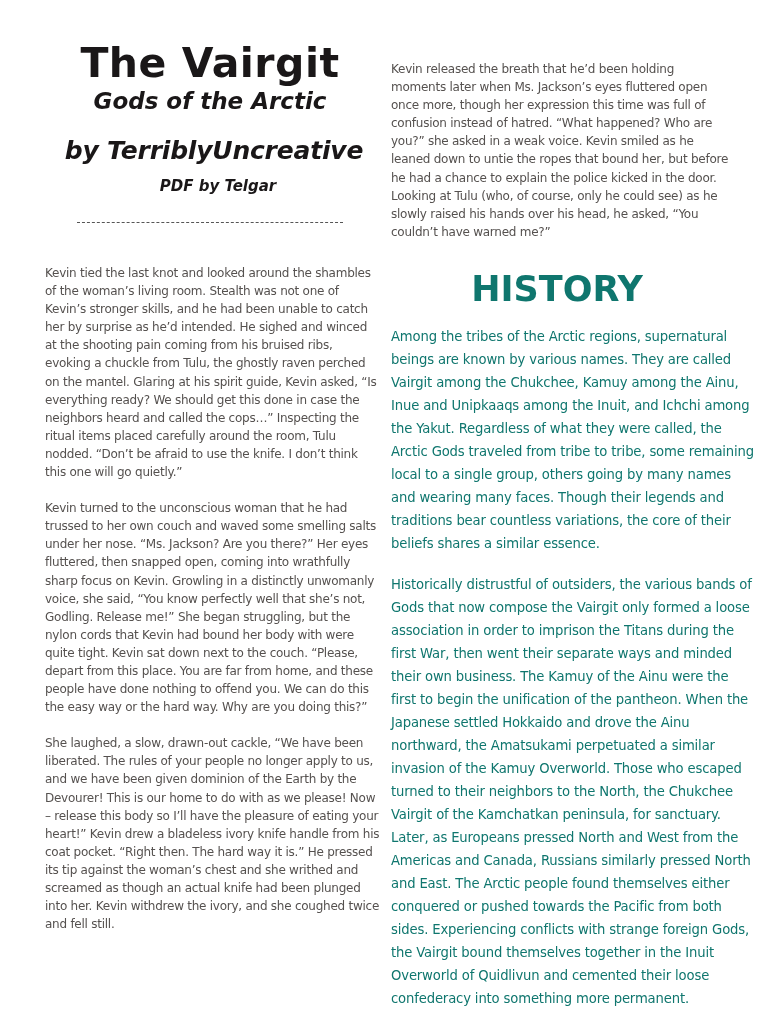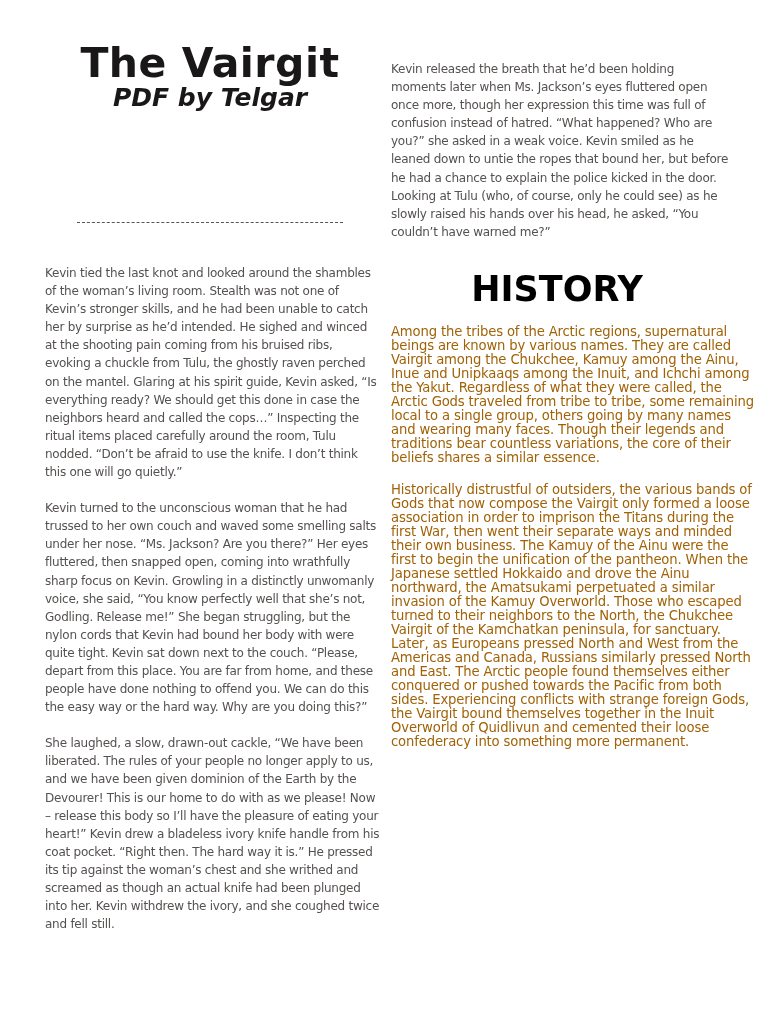--- a/index.html
+++ b/index.html
@@ -60,23 +60,23 @@
       line-height: 30px;
       margin: 20px 0 0 0;
       color: #1a1718;
       width: 340px;
       letter-spacing: -0.2px;
     }
     .pdfby {
       text-align: center;
       font-weight: bold;
       font-style: italic;
-      font-size: 25px;
+      font-size: 15px;
       line-height: 24px;
-      margin: 0;
+      margin: 8px;
       color: #1a1718;
       width: 332px;
     }
     .separator {
       position: absolute;
       left: 77px;
       top: 222px;
       width: 266px;
       height: 0;
       border-top: 1.5px dashed #555;
@@ -97,40 +97,42 @@
       width: 336px;
     }
     .story-right {
       width: 340px;
     }
     .history-heading {
       text-align: center;
       font-weight: bold;
       font-size: 35px;
       line-height: 40px;
-      color: #000000;
+      color: #0f766e;
       margin: 28px 0 16px 0;
       width: 332px;
     }
     .body-text {
       font-size: 13.2px;
-      line-height: 14px;
-      color: #a16207;
+      line-height: 23px;
+      color: #0f766e;
       margin: 0 0 18px 0;
       letter-spacing: -0.15px;
       width: 365px;
     }
   </style>
 </head>
 <body>
 
 <div class="page">
 
   <div class="col-left">
     <h1 class="title">The Vairgit</h1>
+    <h2 class="subtitle">Gods of the Arctic</h2>
+    <div class="author">by TerriblyUncreative</div>
     <div class="pdfby">PDF by Telgar</div>
   </div>
 
   <div class="separator"></div>
 
   <div class="story-left">
     <p class="story">Kevin tied the last knot and looked around the shambles of the woman’s living room.  Stealth was not one of Kevin’s stronger skills, and he had been unable to catch her by surprise as he’d intended.  He sighed and winced at the shooting pain coming from his bruised ribs, evoking a chuckle from Tulu, the ghostly raven perched on the mantel.  Glaring at his spirit guide, Kevin asked, “Is everything ready?  We should get this done in case the neighbors heard and called the cops…”  Inspecting the ritual items placed carefully around the room, Tulu nodded.  “Don’t be afraid to use the knife.  I don’t think this one will go quietly.”</p>
     <p class="story">Kevin turned to the unconscious woman that he had trussed to her own couch and waved some smelling salts under her nose.  “Ms. Jackson?  Are you there?”  Her eyes fluttered, then snapped open, coming into wrathfully sharp focus on Kevin.  Growling in a distinctly unwomanly voice, she said, “You know perfectly well that she’s not, Godling.  Release me!”  She began struggling, but the nylon cords that Kevin had bound her body with were quite tight.  Kevin sat down next to the couch.  “Please, depart from this place.  You are far from home, and these people have done nothing to offend you.  We can do this the easy way or the hard way.  Why are you doing this?”</p>
     <p class="story">She laughed, a slow, drawn-out cackle, “We have been liberated.  The rules of your people no longer apply to us, and we have been given dominion of the Earth by the Devourer!  This is our home to do with as we please!  Now – release this body so I’ll have the pleasure of eating your heart!”  Kevin drew a bladeless ivory knife handle from his coat pocket.  “Right then.  The hard way it is.”  He pressed its tip against the woman’s chest and she writhed and screamed as though an actual knife had been plunged into her.  Kevin withdrew the ivory, and she coughed twice and fell still.</p>
   </div>

